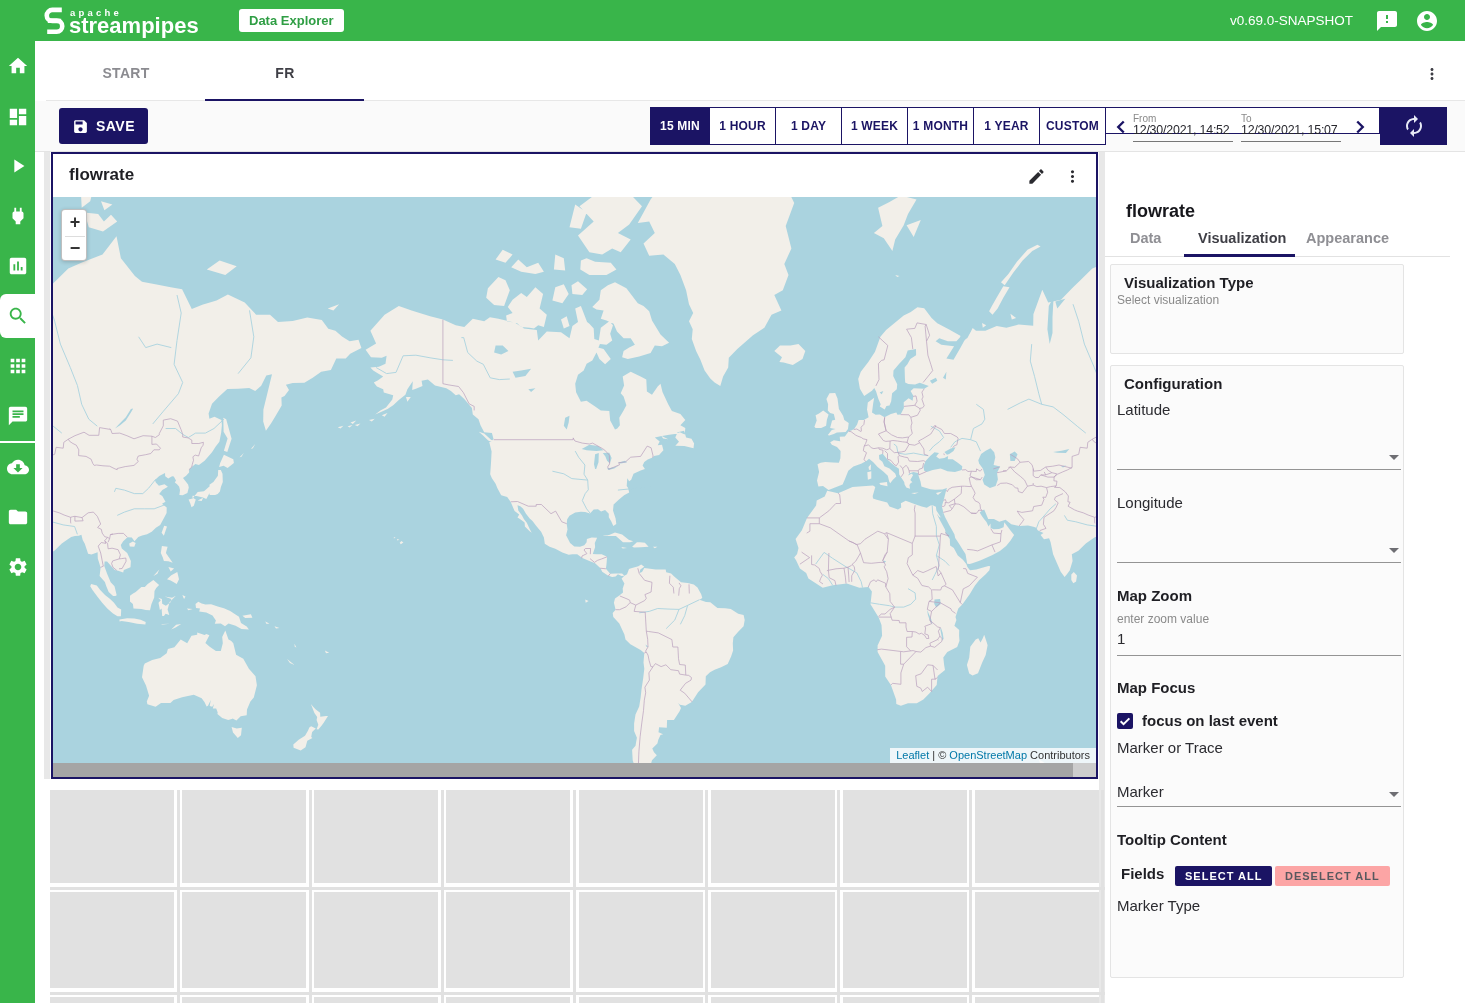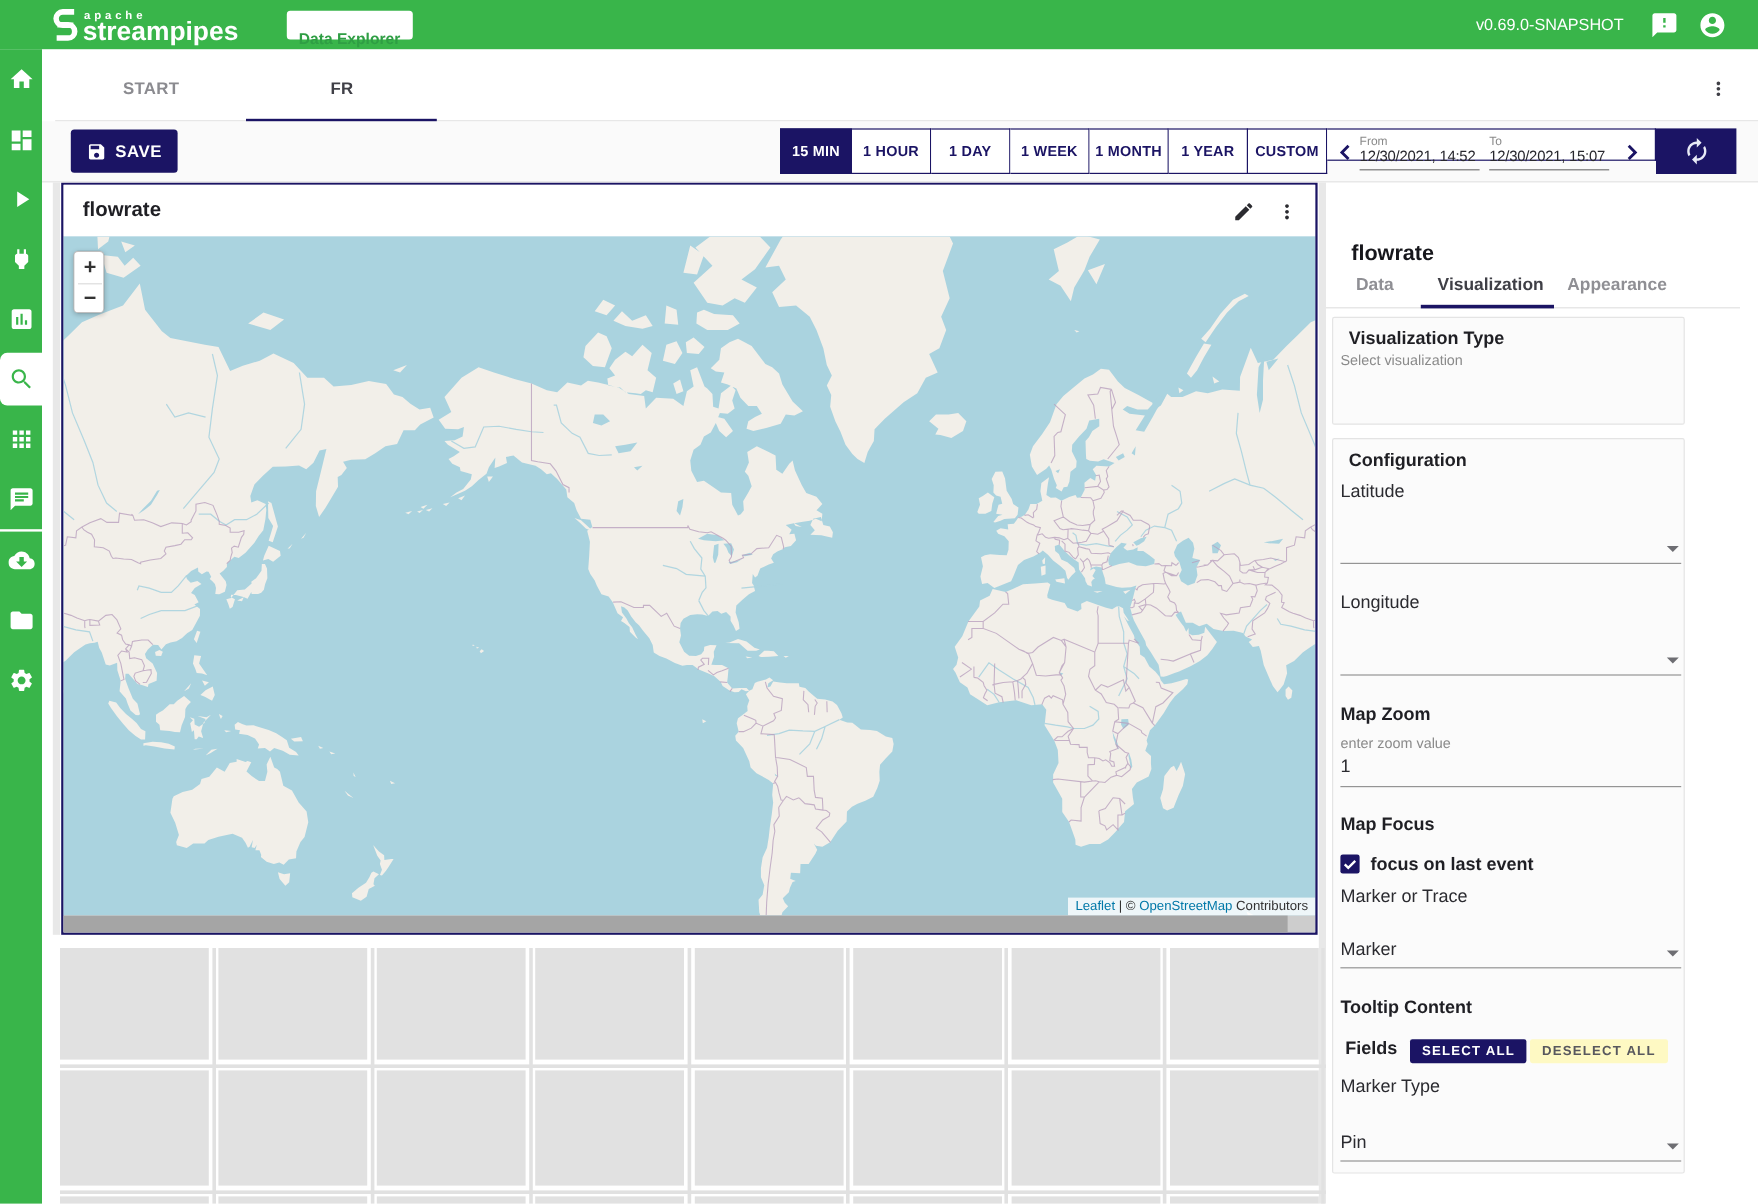--- a/index.html
+++ b/index.html
@@ -5,21 +5,21 @@
   font-family:"Liberation Sans",sans-serif;-webkit-font-smoothing:antialiased}
 .hdr{position:absolute;left:0;top:0;width:1465px;height:41px;background:#39b54a;z-index:30}
 .side{position:absolute;left:0;top:41px;width:35px;height:962px;background:#39b54a;z-index:25}
 .side .it{position:absolute;left:0;width:35px;height:44px;display:flex;align-items:center;justify-content:center}
 .side .it svg{width:22px;height:22px;fill:#fff}
 .side .act{background:#fff;border-radius:6px 0 0 6px}
 .side .act svg{fill:#39b54a}
 .side .sep{position:absolute;left:0;width:35px;height:2px;background:#fff}
 .logo{position:absolute;left:37px;top:4px;height:34px}
 .chip{position:absolute;left:239px;top:9px;height:23px;background:#fff;border-radius:3px;
-  color:#2f9e44;font-size:13px;font-weight:bold;line-height:23px;padding:12px 10px}
+  color:#2f9e44;font-size:13px;font-weight:bold;line-height:23px;padding:0 10px}
 .ver{position:absolute;right:112px;top:13px;color:#fff;font-size:13.5px}
 .hico{position:absolute;top:9px;width:24px;height:24px;fill:#fff}
 .tabbar{position:absolute;left:46px;top:46px;width:1419px;height:55px;background:#fff;z-index:5;
   border-bottom:1px solid #e7e7e7}
 .tab{position:absolute;top:0;height:55px;width:160px;text-align:center;line-height:55px;
   font-size:14px;font-weight:bold;letter-spacing:.3px;color:#8b8b90}
 .tabund{position:absolute;left:159px;top:53px;width:159px;height:2px;background:#1b1464}
 .menu3{position:absolute;right:24px;top:19px;width:18px;height:18px;fill:#3f3f46}
 .toolbar{position:absolute;left:35px;top:101px;width:1430px;height:51px;background:#fafafa;
   border-bottom:1px solid #e4e4e4;z-index:4}
@@ -73,21 +73,21 @@
 .sel{position:relative;border-bottom:1px solid #949494;height:24px}
 .sel .v{position:absolute;left:0;bottom:6px;font-size:15px;color:#2b2b30}
 .sel .ar{position:absolute;right:2px;bottom:9px;width:0;height:0;border-left:5px solid transparent;
   border-right:5px solid transparent;border-top:5.5px solid #6e6e73}
 .blab{font-size:15px;color:#2b2b30}
 .bbold{font-size:15px;font-weight:bold;color:#1f1f24}
 .ckb{width:16px;height:16px;background:#1b1464;border-radius:2px;display:inline-block;position:relative;vertical-align:-3px}
 .ckb svg{position:absolute;left:1px;top:1px;width:14px;height:14px}
 .btn1{display:block;background:#1b1464;color:#fff;font-size:11px;font-weight:bold;
   letter-spacing:1px;border-radius:2px;padding:4px 10px 4px 10px;vertical-align:2px}
-.btn2{display:block;background:#fef9c3;color:#58585e;font-size:11px;font-weight:bold;
+.btn2{display:block;background:#fca5a5;color:#58585e;font-size:11px;font-weight:bold;
   letter-spacing:1px;border-radius:2px;padding:4px 10px 4px 10px;vertical-align:2px}
 </style></head><body>
 <div class="hdr">
     <svg class="logo" viewBox="0 0 170 34" width="170" height="34">
 <g stroke="#fff" stroke-width="4.6" fill="none" transform="translate(4,3)">
 <path d="M20.8 2.9 H11.3 A5.55 5.55 0 0 0 11.3 14.0 H20.2"></path>
 <path d="M6.2 24.7 H15.7 A5.55 5.55 0 0 0 15.7 13.6 H6.8"></path>
 </g>
 <text x="33" y="12" fill="#fff" font-size="9.5" font-weight="bold" letter-spacing="3.2" font-family="Liberation Sans,sans-serif">apache</text>
 <text x="32" y="29" fill="#fff" font-size="22" font-weight="bold" font-family="Liberation Sans,sans-serif">streampipes</text>
@@ -302,17 +302,13 @@
       <div style="position:absolute;left:6px;top:373px" class="blab">Marker or Trace</div>
       <div class="sel" style="position:absolute;left:6px;right:2px;top:417px">
         <span class="v">Marker</span>
         <span class="ar"></span>
       </div>
       <div style="position:absolute;left:6px;top:465px" class="bbold">Tooltip Content</div>
       <div style="position:absolute;left:10px;top:499px" class="bbold">Fields</div>
       <div class="btn1" style="position:absolute;left:64px;top:500px">SELECT ALL</div>
       <div class="btn2" style="position:absolute;left:164px;top:500px">DESELECT ALL</div>
       <div style="position:absolute;left:6px;top:531px" class="blab">Marker Type</div>
-      <div class="sel" style="position:absolute;left:6px;right:2px;top:578px">
-        <span class="v">Pin</span>
-        <span class="ar"></span>
-      </div>
     </div>
   </div>
 </body></html>

